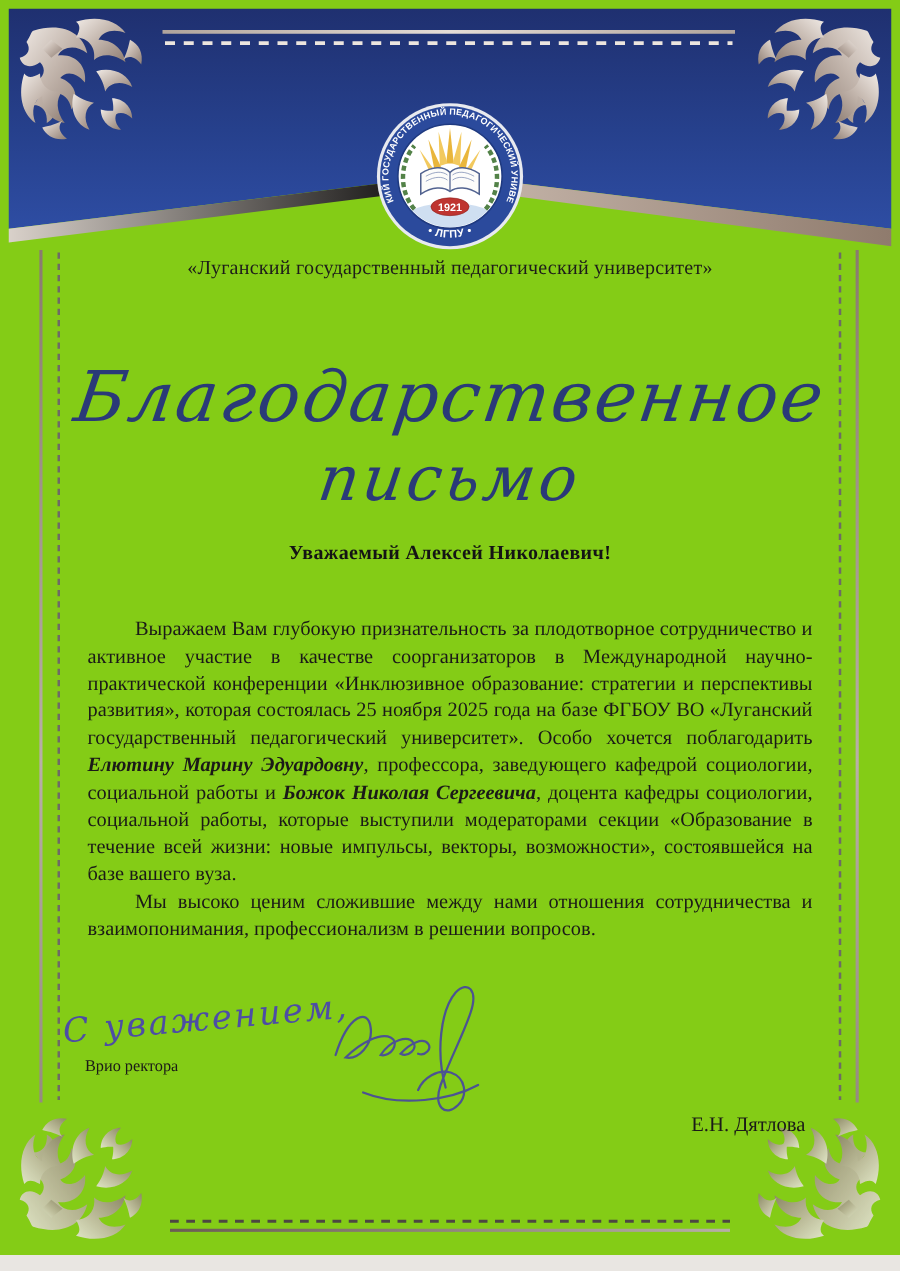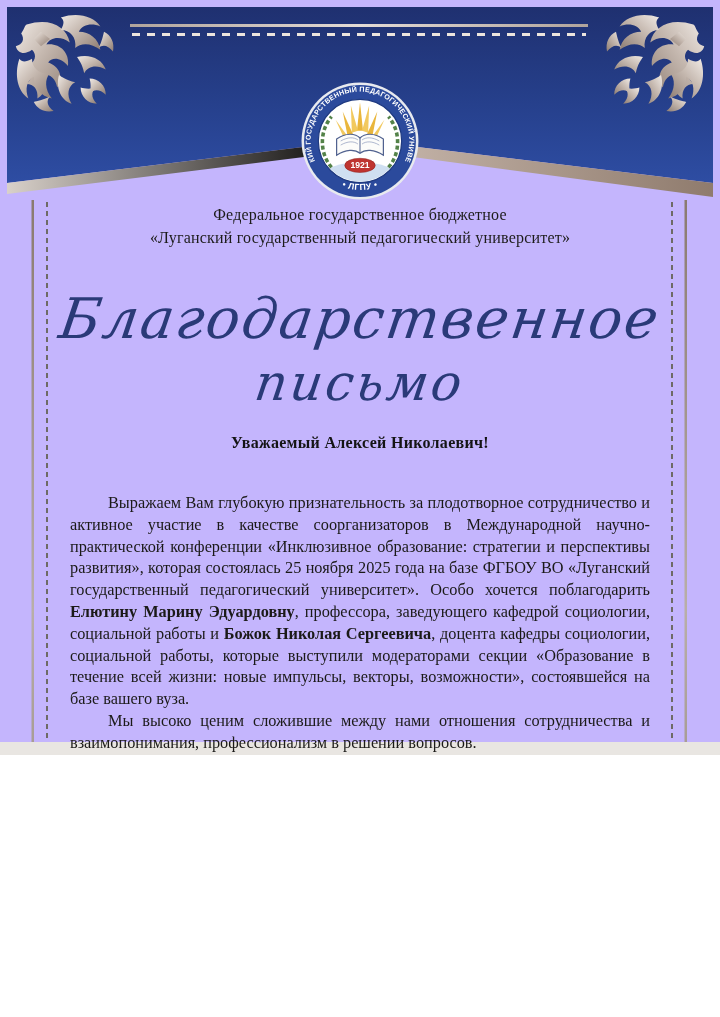--- a/index.html
+++ b/index.html
@@ -1,18 +1,18 @@
 <!DOCTYPE html>
 <html><head>
 <meta charset="utf-8">
 <style>
   html,body{margin:0;padding:0;}
   .page{
-    position:relative;width:720px;height:755px;overflow:hidden;
-    background:#c4b5fd;
+    position:relative;width:720px;height:1017px;overflow:hidden;
+    background:#84cc16;
     font-family:"Liberation Serif", serif;
   }
   .decor{position:absolute;inset:0;width:720px;height:1017px;z-index:1;}
   .emblem{position:absolute;left:299px;top:80px;width:122px;height:122px;z-index:3;}
   .institution{
     position:absolute;left:0;top:203px;width:720px;text-align:center;z-index:4;
     font-size:16px;line-height:23px;color:#1d1c1a;letter-spacing:.2px;
   }
   .cert-title{
     position:absolute;left:0;width:720px;text-align:center;z-index:4;
@@ -23,21 +23,21 @@
   .cert-title.l2{top:354px;font-size:50px;letter-spacing:3px;}
   .salutation{
     position:absolute;left:0;top:434px;width:720px;text-align:center;z-index:4;
     font-size:16px;font-weight:700;color:#141414;letter-spacing:.3px;
   }
   .body-text{
     position:absolute;left:70px;top:492px;width:580px;z-index:4;
     font-size:16.3px;line-height:21.8px;color:#1b1a18;text-align:justify;
   }
   .body-text p{margin:0;text-indent:38px;}
-  .person{font-weight:700;}
+  .person{font-weight:700;font-style:italic;}
   .closing{
     position:absolute;left:50px;top:800px;z-index:4;
     font-family:"DejaVu Serif", serif;font-style:italic;
     font-size:27px;color:#4d4da5;transform:rotate(-5deg);letter-spacing:2px;
   }
   .sig-position{position:absolute;left:68px;top:845px;font-size:13px;color:#1b1a18;z-index:4;}
   .sig-name{position:absolute;left:553px;top:845px;font-size:16.5px;color:#1b1a18;z-index:4;margin-top:45px;}
   .sig-ink{position:absolute;left:243px;top:782px;width:185px;height:115px;z-index:4;}
   .scan-strip{position:absolute;left:0;bottom:0;width:720px;height:13px;background:#e9e6e2;z-index:2;}
 </style>
@@ -164,21 +164,20 @@
     </g>
     <text font-family="Liberation Sans, sans-serif" font-size="7" font-weight="bold" fill="#ffffff" letter-spacing="0.2">
       <textPath href="#arcTop" startOffset="50%" text-anchor="middle">ЛУГАНСКИЙ ГОСУДАРСТВЕННЫЙ ПЕДАГОГИЧЕСКИЙ УНИВЕРСИТЕТ</textPath>
     </text>
     <text font-family="Liberation Sans, sans-serif" font-size="8.5" font-weight="bold" fill="#ffffff" letter-spacing="0.5">
       <textPath href="#arcBot" startOffset="50%" text-anchor="middle">• ЛГПУ •</textPath>
     </text>
   </svg>
 
   <div class="institution">
-    <div>Федеральное государственное бюджетное</div>
     <div>«Луганский государственный педагогический университет»</div>
   </div>
 
   <div class="cert-title l1">Благодарственное</div>
   <div class="cert-title l2">письмо</div>
 
   <div class="salutation">Уважаемый Алексей Николаевич!</div>
 
   <div class="body-text">
     <p><span>Выражаем Вам глубокую признательность за плодотворное сотрудничество и активное участие в качестве соорганизаторов в Международной научно-практической конференции «Инклюзивное образование: стратегии и перспективы развития», которая состоялась 25 ноября 2025 года на базе ФГБОУ ВО «Луганский государственный педагогический университет». Особо хочется поблагодарить </span><span class="person">Елютину Марину Эдуардовну</span><span>, профессора, заведующего кафедрой социологии, социальной работы и </span><span class="person">Божок Николая Сергеевича</span><span>, доцента кафедры социологии, социальной работы, которые выступили модераторами секции «Образование в течение всей жизни: новые импульсы, векторы, возможности», состоявшейся на базе вашего вуза.</span></p>

